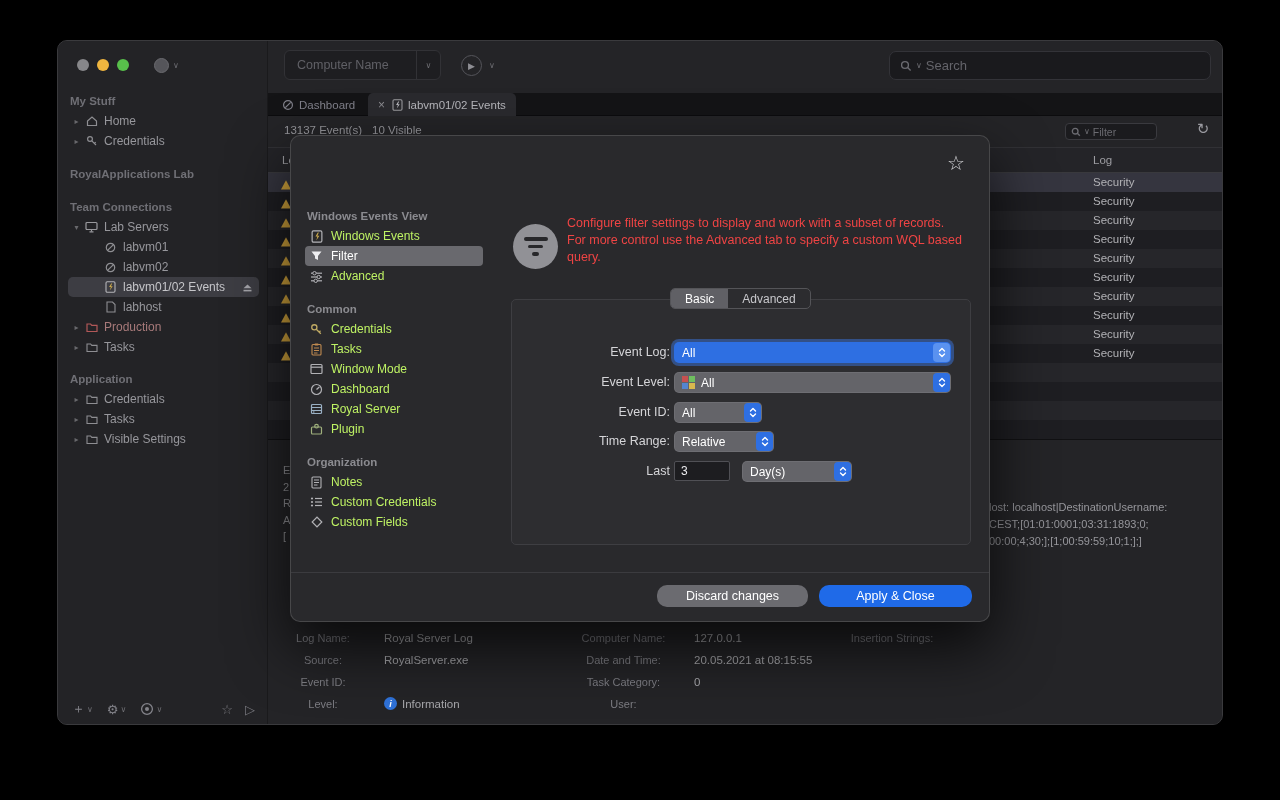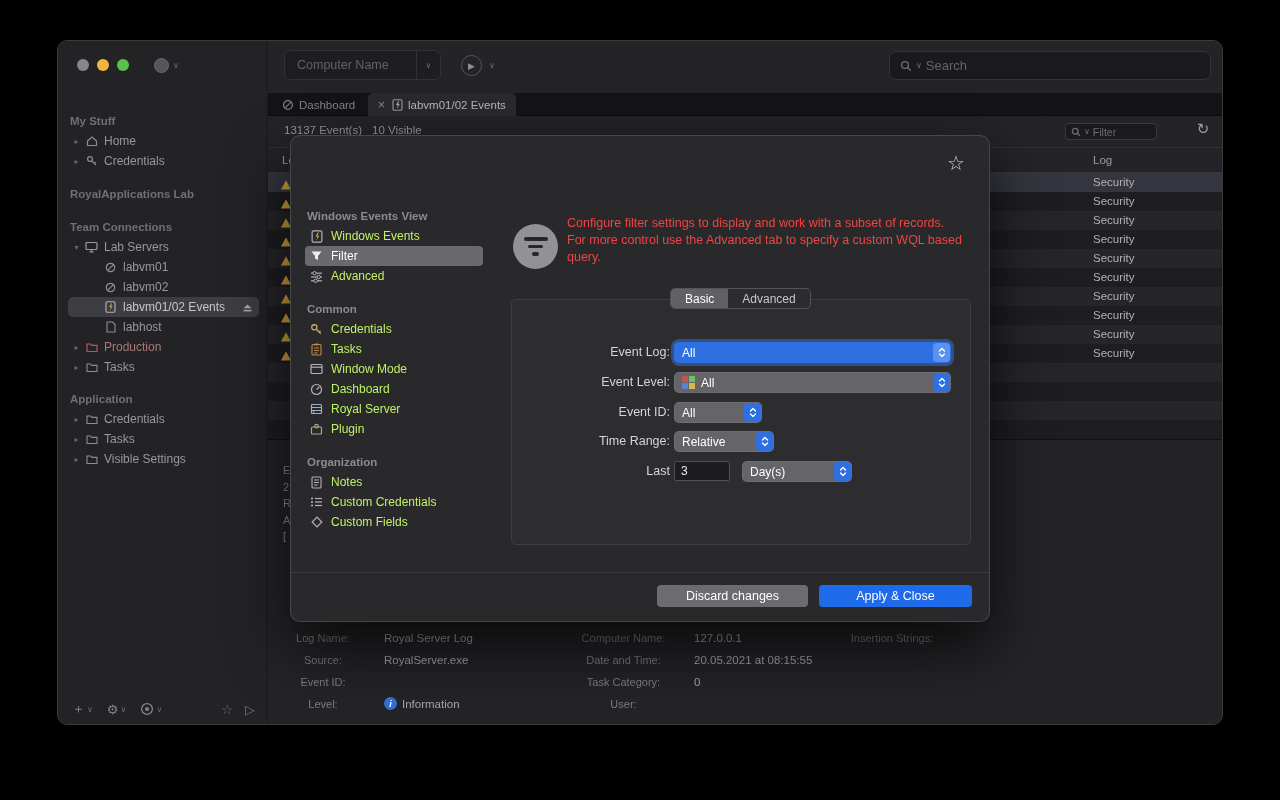--- a/index.html
+++ b/index.html
@@ -11,21 +11,21 @@
   .window{position:absolute;left:57px;top:40px;width:1166px;height:685px;background:#242427;
     border-radius:10px;border:1px solid #3a3a3d;box-shadow:0 30px 70px rgba(0,0,0,.8);overflow:hidden;}
 
   
   .sidebar{position:absolute;left:0;top:0;width:210px;height:100%;background:#232326;border-right:1px solid #1a1a1c;}
   .tl{position:absolute;top:18px;width:12px;height:12px;border-radius:50%;}
   .userchip{position:absolute;left:96px;top:17px;display:flex;align-items:center;gap:4px;color:#6d6d72;}
   .userchip .circ{width:15px;height:15px;border-radius:50%;background:#55555a;border:1px solid #6a6a6f;}
   .chev-sm{font-size:8px;color:#6d6d72;}
   .sidelist{position:absolute;left:10px;right:8px;top:50px;}
-  .shead{height:20px;display:flex;align-items:center;color:#6f6f75;font-size:11.5px;font-weight:600;padding-left:2px;margin-top:20px;}
+  .shead{height:20px;display:flex;align-items:center;color:#6f6f75;font-size:11.5px;font-weight:600;padding-left:2px;}
   .srow{display:flex;align-items:center;height:20px;color:#97979c;font-size:12px;border-radius:5px;padding-left:2px;}
   .srow .ch{width:13px;font-size:8px;color:#68686c;text-align:center;flex:none;}
   .srow .ic{width:17px;flex:none;display:flex;align-items:center;justify-content:center;margin-right:4px;}
   .srow .lb{white-space:nowrap;overflow:hidden;}
   .srow.sub{padding-left:34px;}
   .srow.sel{background:#3d3d43;color:#c6c6ca;}
   .srow.sel .eject{margin-left:auto;margin-right:6px;display:flex;}
   .gap13{margin-top:13px;} .gap12{margin-top:12px;}
   .sfoot{position:absolute;left:0;right:0;bottom:0;height:30px;display:flex;align-items:center;color:#83838a;font-size:13px;}
   .sfoot .grp{display:flex;align-items:center;gap:2px;margin-left:14px;}
@@ -104,21 +104,21 @@
     font-size:12px;padding-left:8px;padding-right:20px;box-shadow:inset 0 0 0 1px rgba(255,255,255,.07);}
   .popup .cap{position:absolute;right:1px;top:1px;bottom:1px;width:17px;border-radius:4px;background:#2e6fe2;
     display:flex;align-items:center;justify-content:center;}
   .popup.focused{background:#2e6fe2;box-shadow:0 0 0 3px rgba(60,125,240,.45);}
   .popup.focused .cap{background:#5a92f0;}
   .lvl-ico{width:13px;height:13px;margin-right:6px;display:grid;grid-template-columns:6px 6px;grid-template-rows:6px 6px;gap:1px;}
   .lvl-ico b{display:block;}
   .txtin{position:absolute;height:20px;background:#1d1d20;border:1px solid #505055;color:#ececef;font-size:12px;
     padding:0 6px;border-radius:2px;font-family:inherit;}
   .d-div{position:absolute;left:0;right:0;top:436px;border-top:1px solid #3b3b3f;}
-  .dbtn{position:absolute;top:449px;height:22px;border-radius:4px;font-size:12.5px;color:#fff;display:flex;
+  .dbtn{position:absolute;top:449px;height:22px;border-radius:10px;font-size:12.5px;color:#fff;display:flex;
     align-items:center;justify-content:center;}
   .dbtn.gray{left:366px;width:151px;background:#6b6b70;}
   .dbtn.blue{left:528px;width:153px;background:#1f6ae8;}
 </style>
 </head>
 <body>
 
 <div class="window">
 
   <div class="sidebar">
@@ -397,20 +397,25 @@
     </div>
     <div class="tdiv"></div>
 
     <div class="sliver">
       <div>E</div>
         <div>2</div>
         <div>R</div>
         <div>A</div>
         <div>[</div>
     </div>
+    <div class="clipped">
+      <div>lost: localhost|DestinationUsername:</div>
+        <div>CEST;[01:01:0001;03:31:1893;0;</div>
+        <div>00:00;4;30;];[1;00:59:59;10;1;];]</div>
+    </div>
 
     <span class="dg-lbl" style="left:10px;top:591px;width:90px">Log Name:</span>
     <span class="dg-val" style="left:116px;top:591px">Royal Server Log</span>
     <span class="dg-lbl" style="left:300px;top:591px;width:111px">Computer Name:</span>
     <span class="dg-val" style="left:426px;top:591px">127.0.0.1</span>
     <span class="dg-lbl" style="left:560px;top:591px;width:128px">Insertion Strings:</span>
 
     <span class="dg-lbl" style="left:10px;top:613px;width:90px">Source:</span>
     <span class="dg-val" style="left:116px;top:613px">RoyalServer.exe</span>
     <span class="dg-lbl" style="left:300px;top:613px;width:111px">Date and Time:</span>

